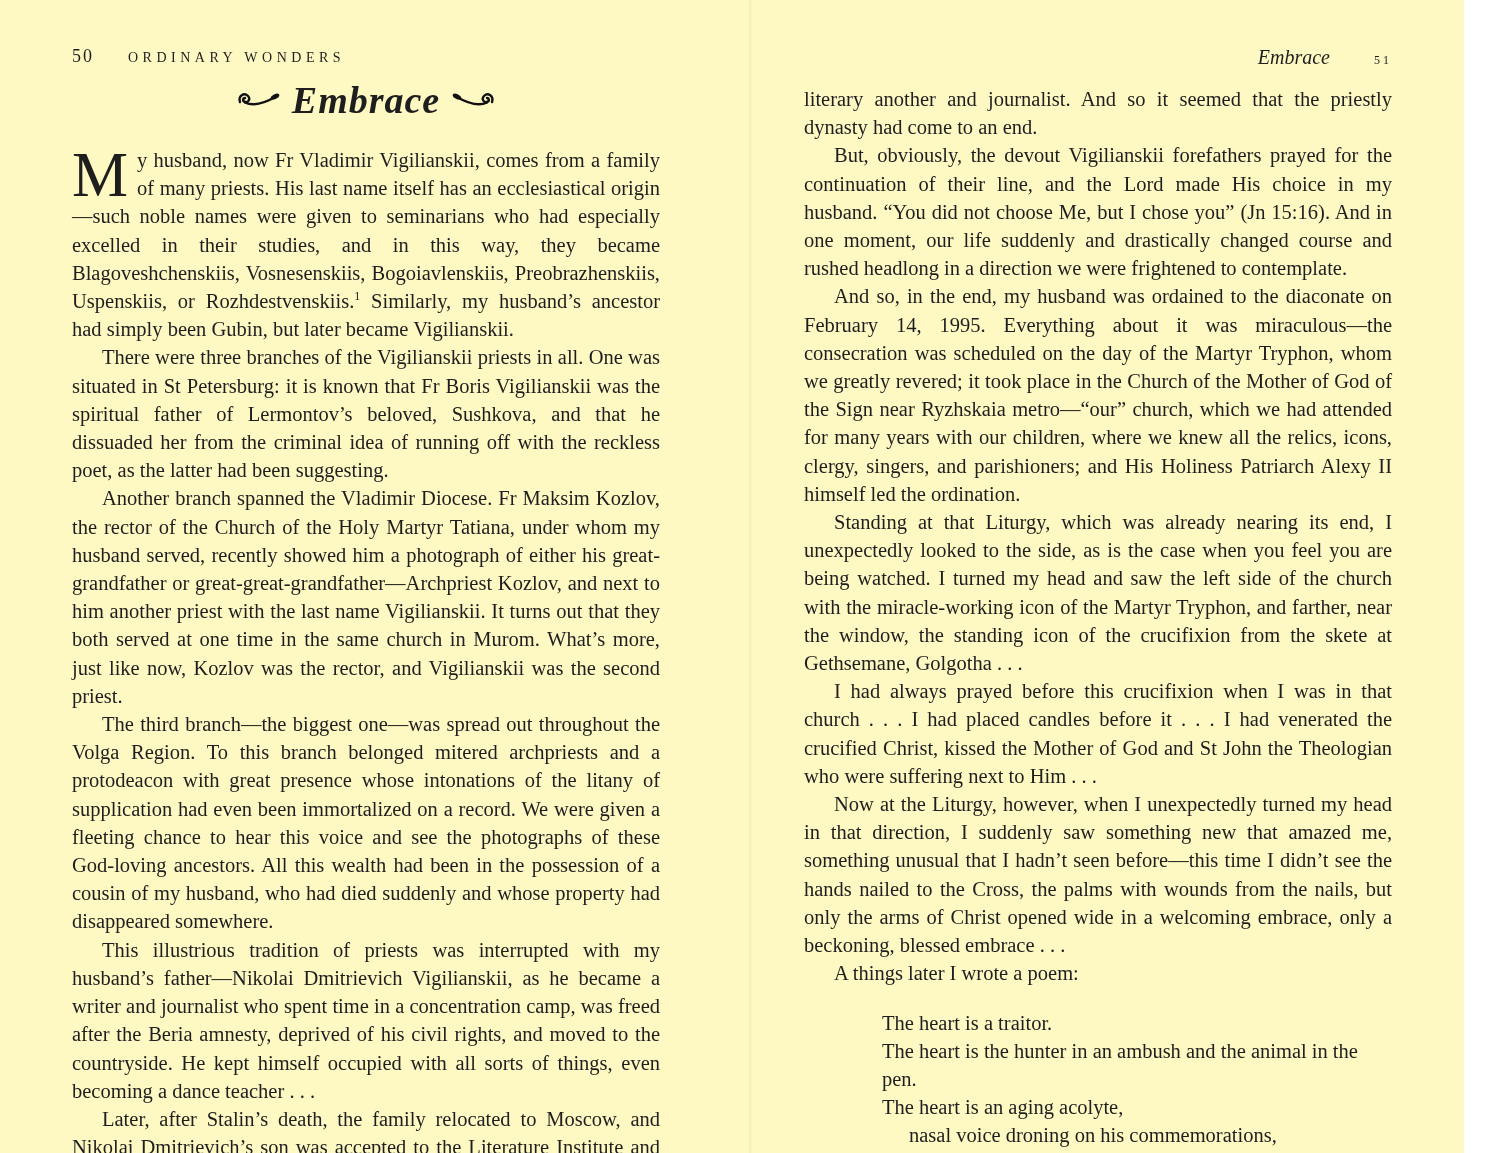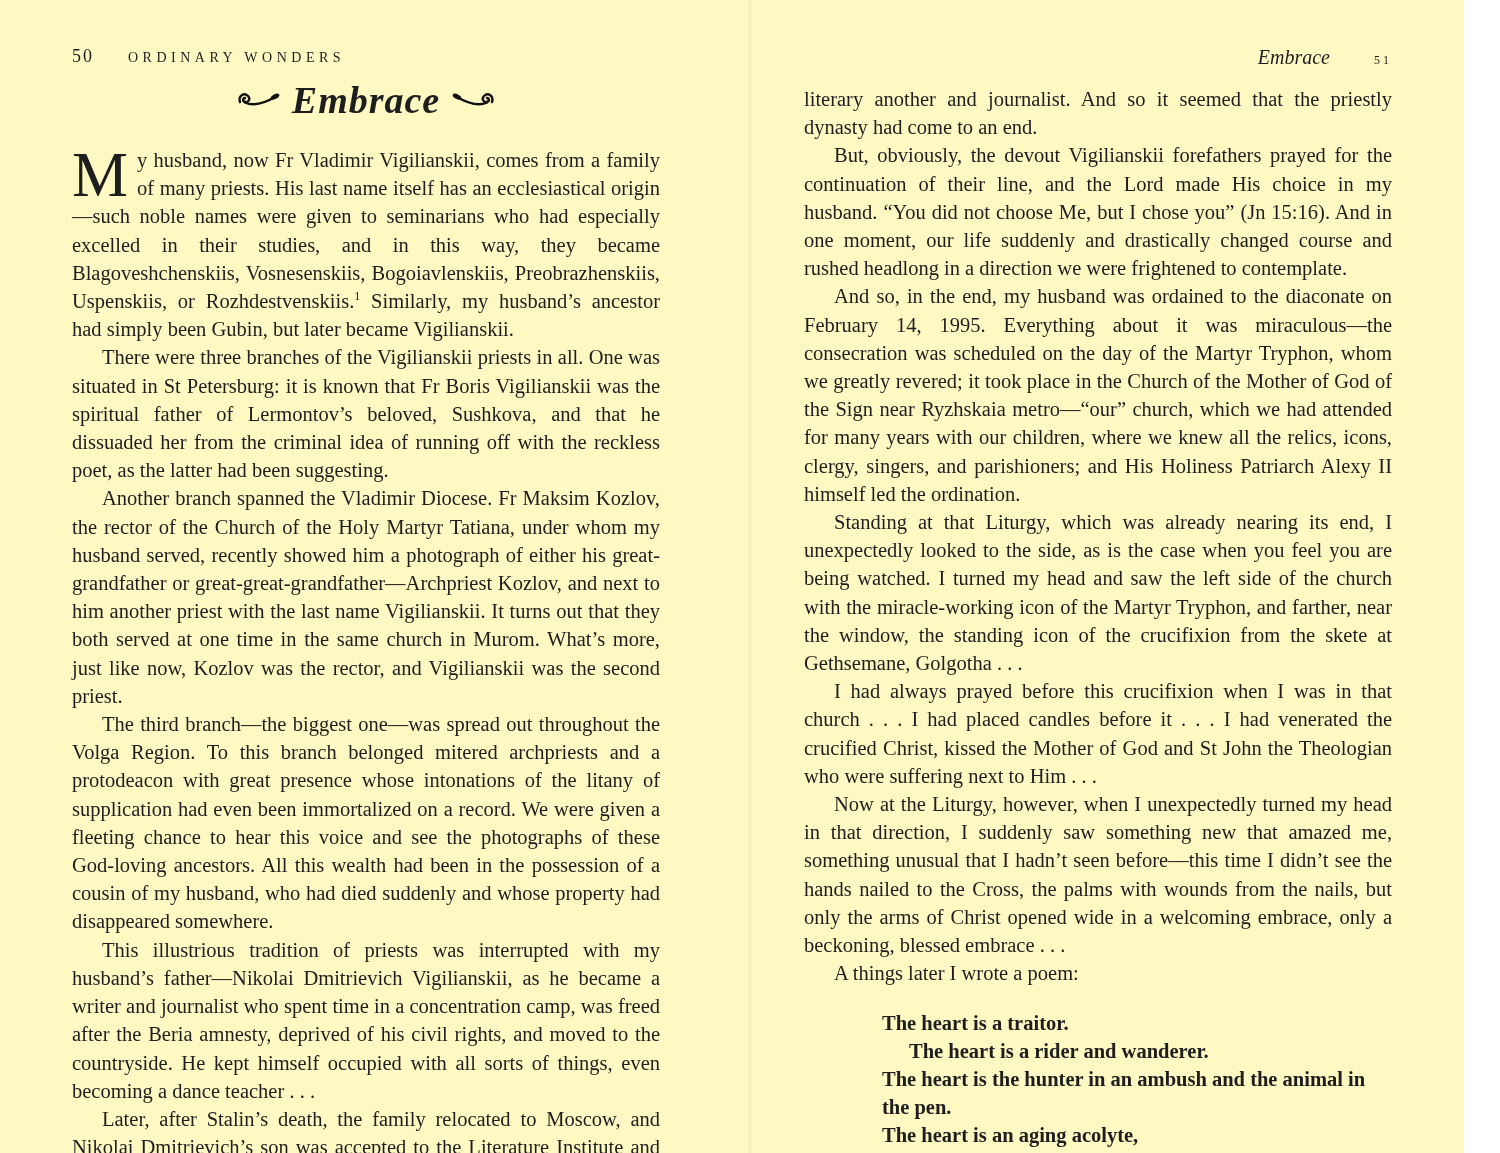--- a/index.html
+++ b/index.html
@@ -89,21 +89,21 @@
     font-size: 12px;
     line-height: 0;
     vertical-align: super;
   }
   .page.right .body-text { margin-top: 15px; }
   
   .poem {
     margin: 21px 0 0 78px;
     text-align: left;
   }
-  .poem-line { margin: 0; font-weight: bold; }
+  .poem-line { margin: 0; }
   .poem-line.indent1 { padding-left: 27px; }
 </style>
 </head>
 <body>
 
 <div class="spread">
 
   <div class="page left">
     <div class="running-head left">
       <span class="folio">50</span>
@@ -148,21 +148,20 @@
       <p>literary another and journalist. And so it seemed that the priestly dynasty had come to an end.</p>
       <p class="indented">But, obviously, the devout Vigilianskii forefathers prayed for the continuation of their line, and the Lord made His choice in my husband. “You did not choose Me, but I chose you” (Jn 15:16). And in one moment, our life suddenly and drastically changed course and rushed headlong in a direction we were frightened to contemplate.</p>
       <p class="indented">And so, in the end, my husband was ordained to the diaconate on February 14, 1995. Everything about it was miraculous—the consecration was scheduled on the day of the Martyr Tryphon, whom we greatly revered; it took place in the Church of the Mother of God of the Sign near Ryzhskaia metro—“our” church, which we had attended for many years with our children, where we knew all the relics, icons, clergy, singers, and parishioners; and His Holiness Patriarch Alexy II himself led the ordination.</p>
       <p class="indented">Standing at that Liturgy, which was already nearing its end, I unexpectedly looked to the side, as is the case when you feel you are being watched. I turned my head and saw the left side of the church with the miracle-working icon of the Martyr Tryphon, and farther, near the window, the standing icon of the crucifixion from the skete at Gethsemane, Golgotha . . .</p>
       <p class="indented">I had always prayed before this crucifixion when I was in that church . . . I had placed candles before it . . . I had venerated the crucified Christ, kissed the Mother of God and St John the Theologian who were suffering next to Him . . .</p>
       <p class="indented">Now at the Liturgy, however, when I unexpectedly turned my head in that direction, I suddenly saw something new that amazed me, something unusual that I hadn’t seen before—this time I didn’t see the hands nailed to the Cross, the palms with wounds from the nails, but only the arms of Christ opened wide in a welcoming embrace, only a beckoning, blessed embrace . . .</p>
       <p class="indented">A things later I wrote a poem:</p>
 
       <div class="poem">
         <p class="poem-line">The heart is a traitor.</p>
-        <p class="poem-line indent1">The heart is a rider and wanderer.</p>
         <p class="poem-line">The heart is the hunter in an ambush and the animal in the pen.</p>
         <p class="poem-line">The heart is an aging acolyte,</p>
         <p class="poem-line indent1">nasal voice droning on his commemorations,</p>
       </div>
     </div>
   </div>
 
   <div class="gutter"></div>
 </div>
 

